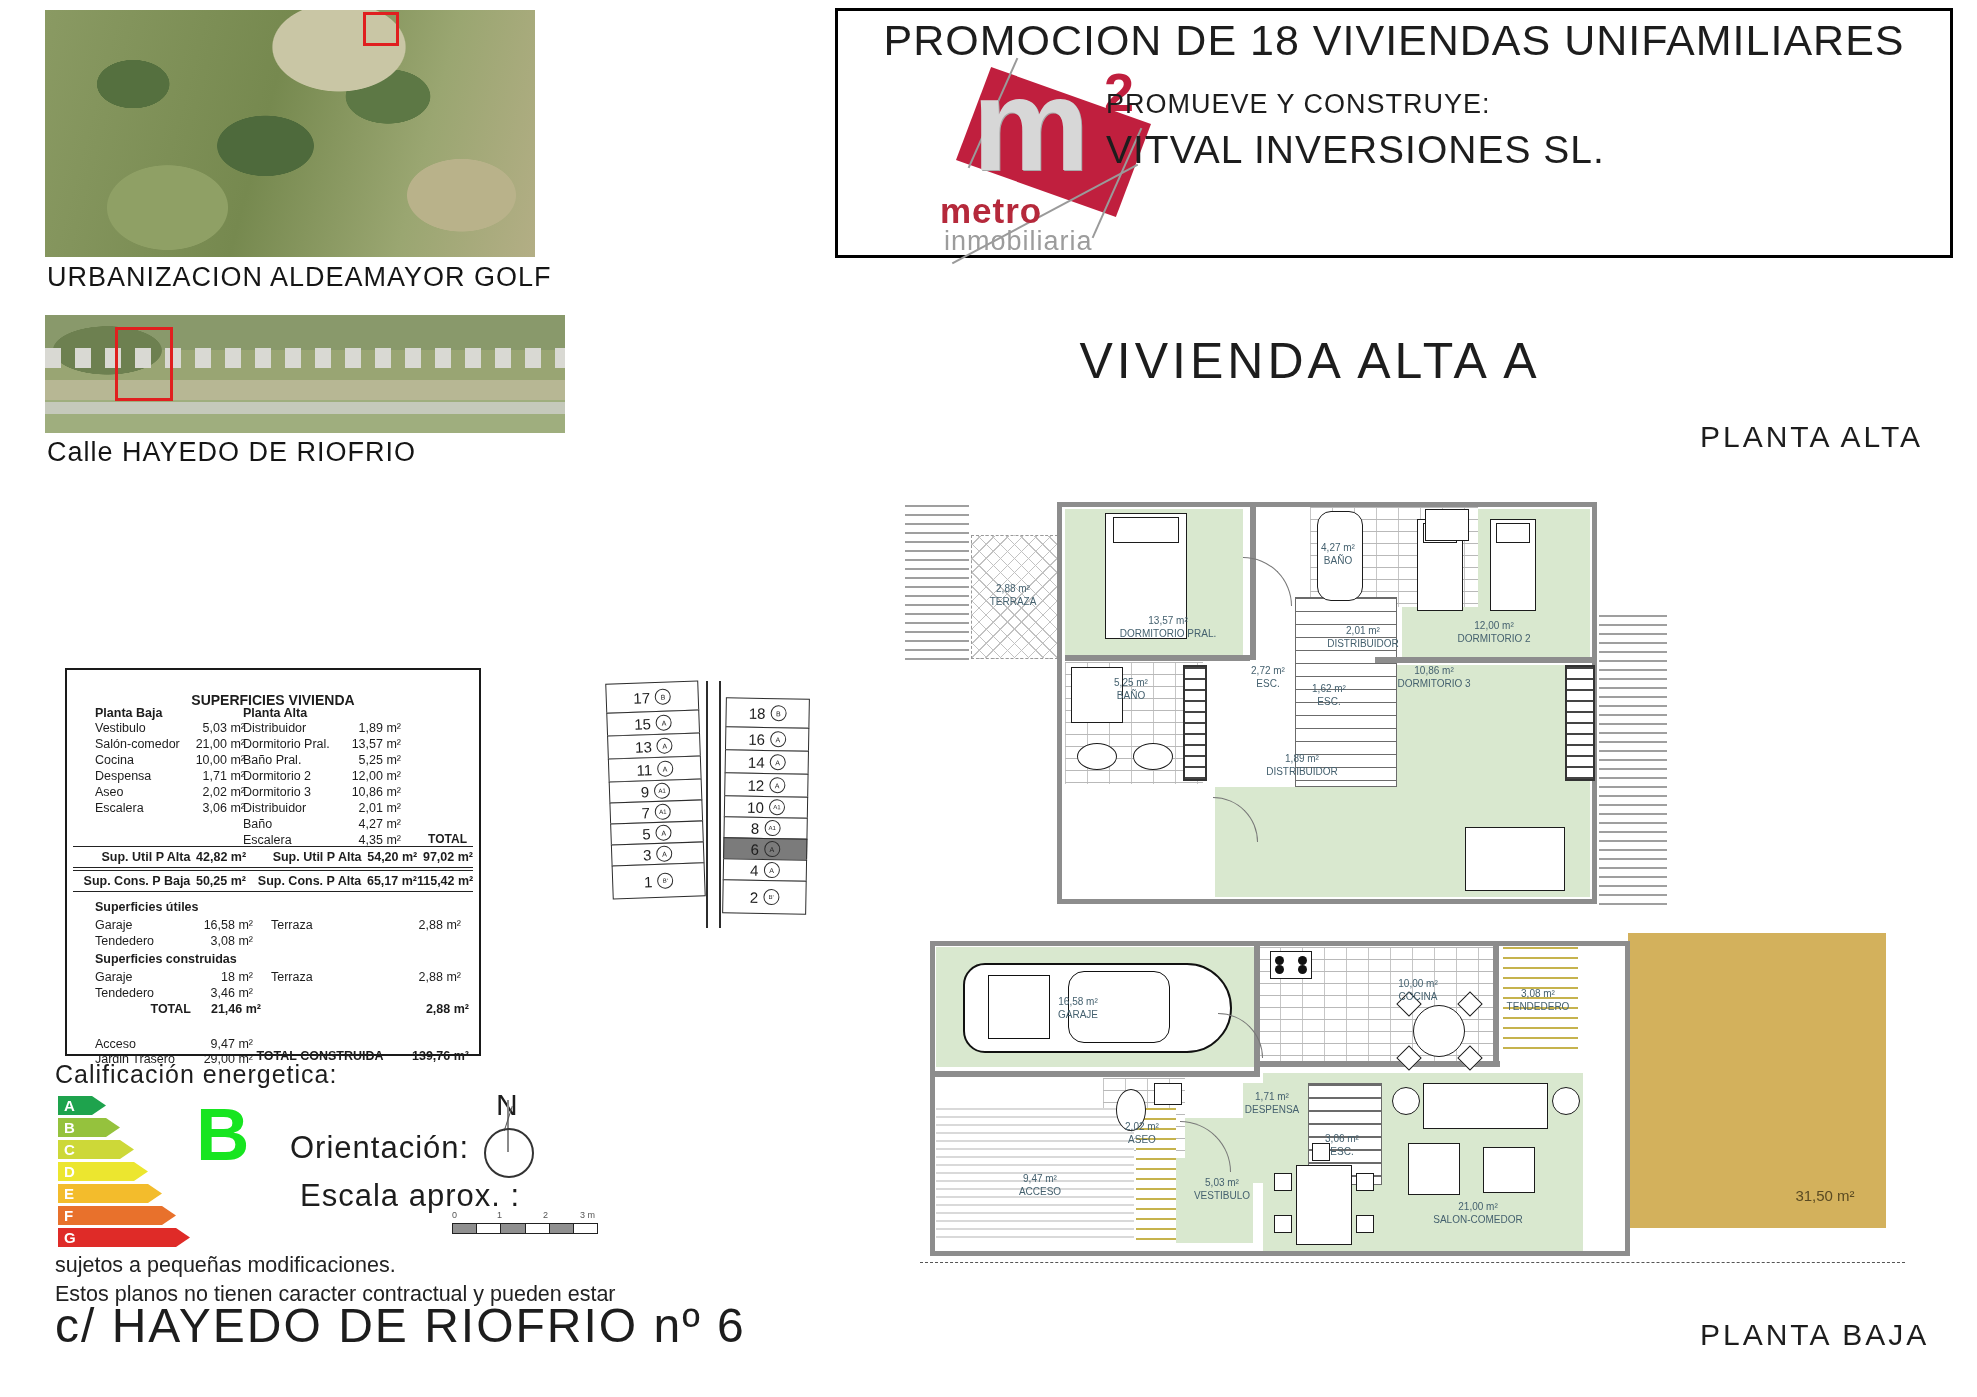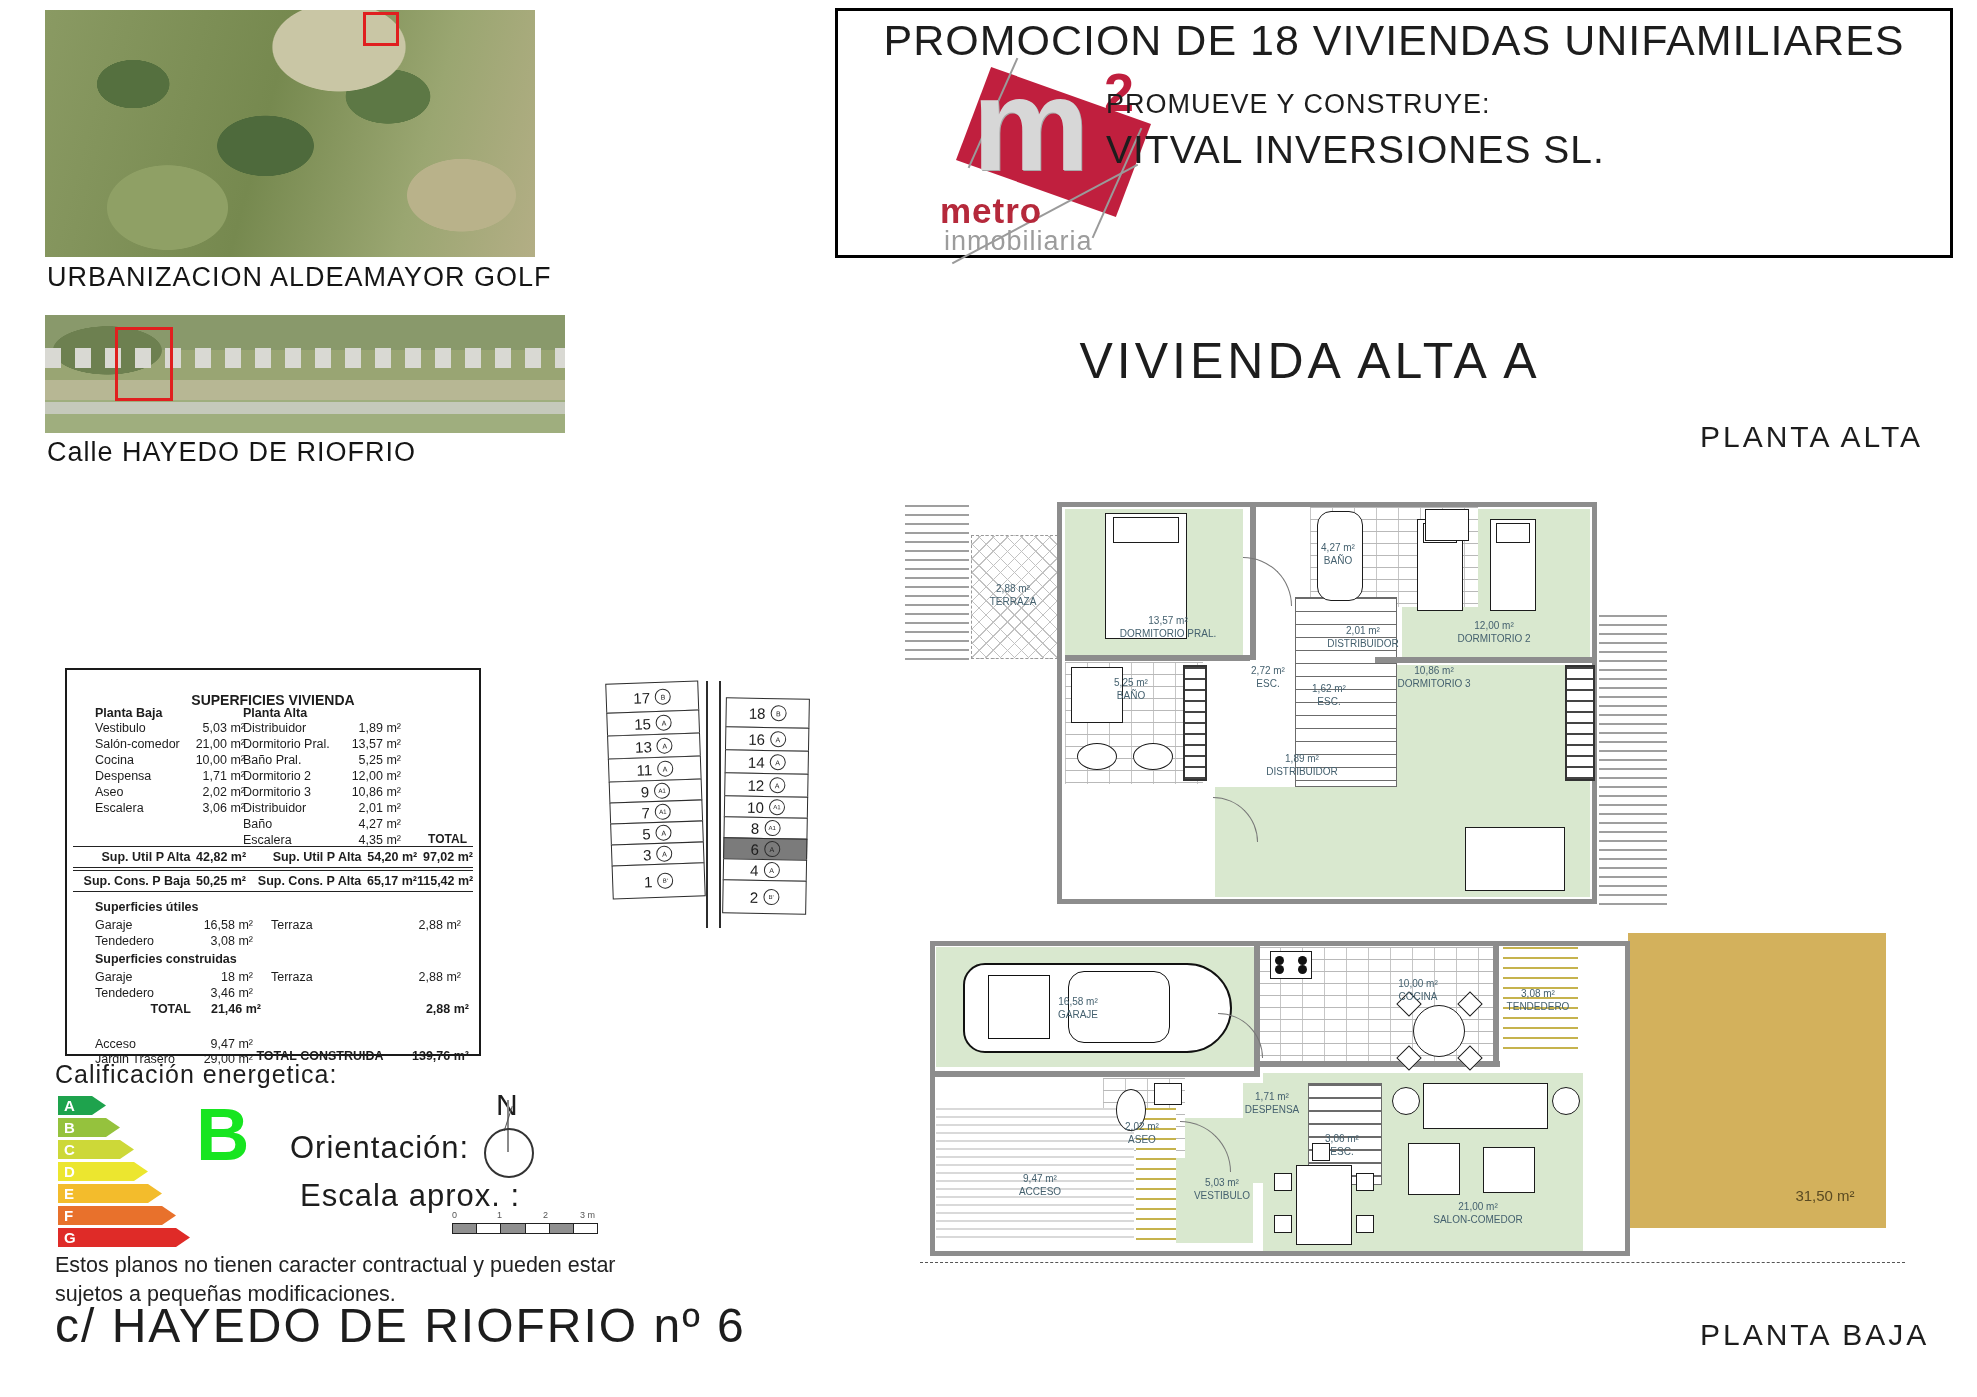--- a/index.html
+++ b/index.html
@@ -416,22 +416,22 @@
     <div class="seg f"></div>
     <div class="seg e"></div>
     <div class="seg f"></div>
     <div class="seg e"></div>
     <div class="seg f"></div>
     <div class="seg e"></div>
   </div>
 </div>
 
 <div id="disclaimer" class="abs">
+  <div>sujetos a pequeñas modificaciones.</div>
   <div>Estos planos no tienen caracter contractual y pueden estar</div>
-  <div>sujetos a pequeñas modificaciones.</div>
 </div>
 <div id="address" class="abs">c/ HAYEDO DE RIOFRIO nº 6</div>
 
 <div id="plan-alta" class="plan">
   <div class="hstripes" style="left:0;top:8px;width:64px;height:155px;"></div>
   <div class="crosshatch" style="left:66px;top:38px;width:85px;height:122px;"></div>
   <div class="building" style="left:152px;top:5px;width:540px;height:402px;"></div>
   <div class="green" style="left:160px;top:12px;width:178px;height:148px;"></div>
   <div class="green" style="left:555px;top:55px;width:130px;height:92px;"></div>
   <div class="green" style="left:497px;top:12px;width:188px;height:150px;"></div>

